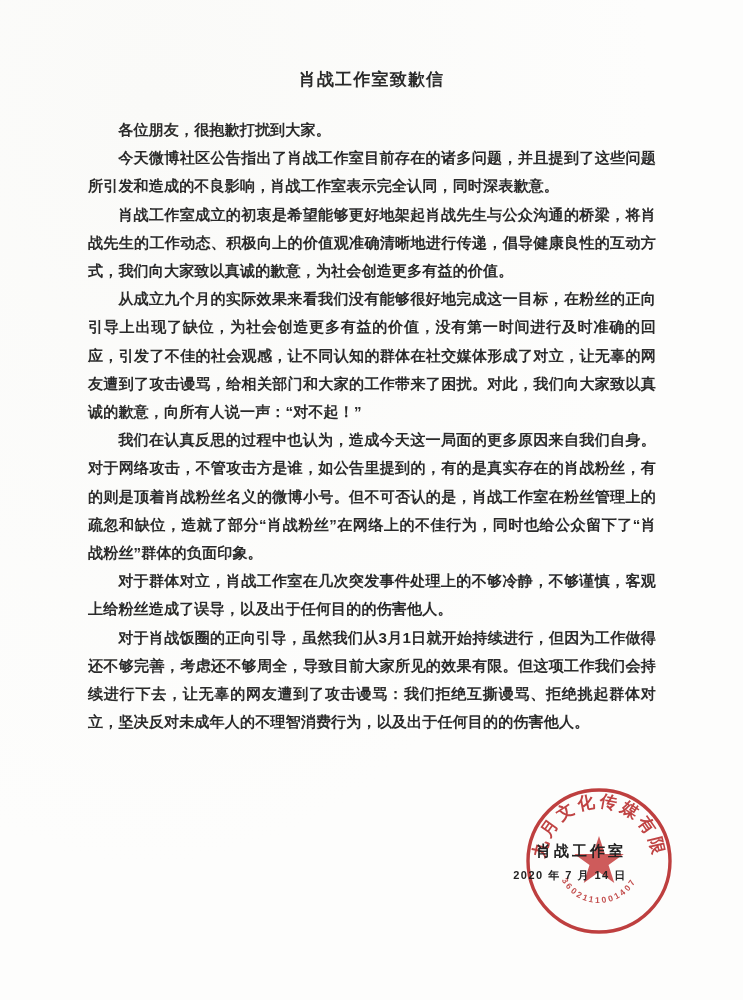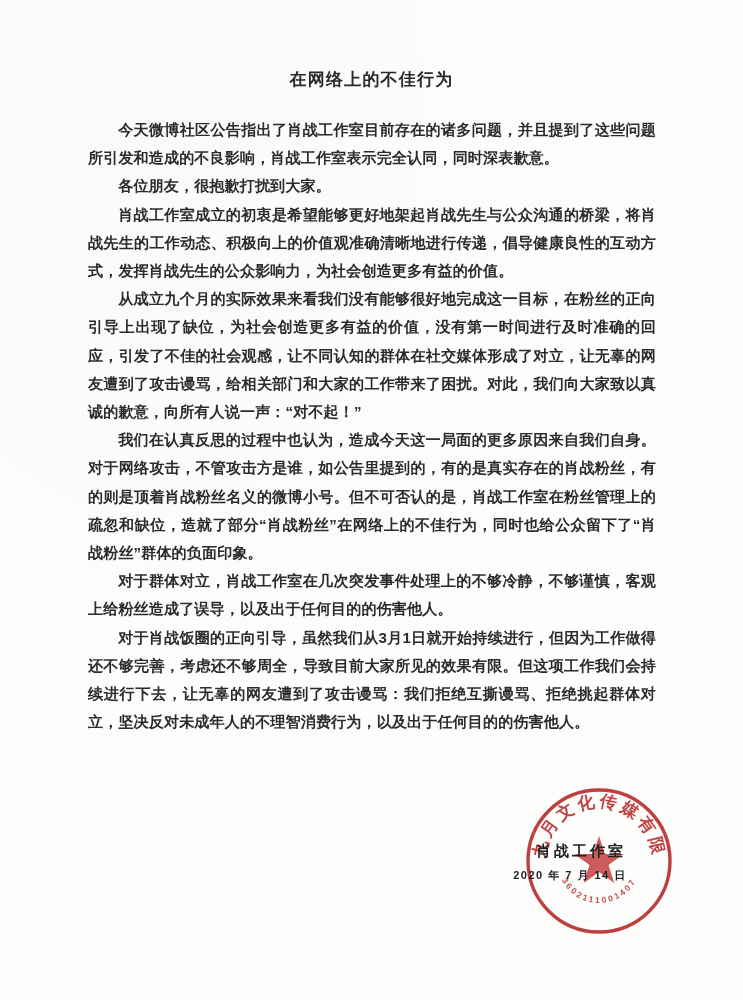--- a/index.html
+++ b/index.html
@@ -101,26 +101,26 @@
   }
   .seal svg { display: block; width: 150px; height: 150px; }
 </style>
 </head>
 <body>
 
 <div class="page">
 
   <div class="paper-texture"></div>
 
-  <div class="doc-title">在网络上的不佳行为</div>
+  <div class="doc-title">肖战工作室致歉信</div>
 
   <div class="body-copy">
+    <p>各位朋友，很抱歉打扰到大家。</p>
     <p>今天微博社区公告指出了肖战工作室目前存在的诸多问题，并且提到了这些问题所引发和造成的不良影响，肖战工作室表示完全认同，同时深表歉意。</p>
-    <p>各位朋友，很抱歉打扰到大家。</p>
-    <p>肖战工作室成立的初衷是希望能够更好地架起肖战先生与公众沟通的桥梁，将肖战先生的工作动态、积极向上的价值观准确清晰地进行传递，倡导健康良性的互动方式，发挥肖战先生的公众影响力，为社会创造更多有益的价值。</p>
+    <p>肖战工作室成立的初衷是希望能够更好地架起肖战先生与公众沟通的桥梁，将肖战先生的工作动态、积极向上的价值观准确清晰地进行传递，倡导健康良性的互动方式，我们向大家致以真诚的歉意，为社会创造更多有益的价值。</p>
     <p>从成立九个月的实际效果来看我们没有能够很好地完成这一目标，在粉丝的正向引导上出现了缺位，为社会创造更多有益的价值，没有第一时间进行及时准确的回应，引发了不佳的社会观感，让不同认知的群体在社交媒体形成了对立，让无辜的网友遭到了攻击谩骂，给相关部门和大家的工作带来了困扰。对此，我们向大家致以真诚的歉意，向所有人说一声：“对不起！”</p>
     <p>我们在认真反思的过程中也认为，造成今天这一局面的更多原因来自我们自身。对于网络攻击，不管攻击方是谁，如公告里提到的，有的是真实存在的肖战粉丝，有的则是顶着肖战粉丝名义的微博小号。但不可否认的是，肖战工作室在粉丝管理上的疏忽和缺位，造就了部分“肖战粉丝”在网络上的不佳行为，同时也给公众留下了“肖战粉丝”群体的负面印象。</p>
     <p>对于群体对立，肖战工作室在几次突发事件处理上的不够冷静，不够谨慎，客观上给粉丝造成了误导，以及出于任何目的的伤害他人。</p>
     <p>对于肖战饭圈的正向引导，虽然我们从3月1日就开始持续进行，但因为工作做得还不够完善，考虑还不够周全，导致目前大家所见的效果有限。但这项工作我们会持续进行下去，让无辜的网友遭到了攻击谩骂：我们拒绝互撕谩骂、拒绝挑起群体对立，坚决反对未成年人的不理智消费行为，以及出于任何目的的伤害他人。</p>
   </div>
 
   <div class="seal">
     <svg viewBox="0 0 150 150" xmlns="http://www.w3.org/2000/svg" aria-hidden="true">
       <defs>
         <path id="arcTop" d="M 21,75 A 54,54 0 0 1 129,75" fill="none"></path>

